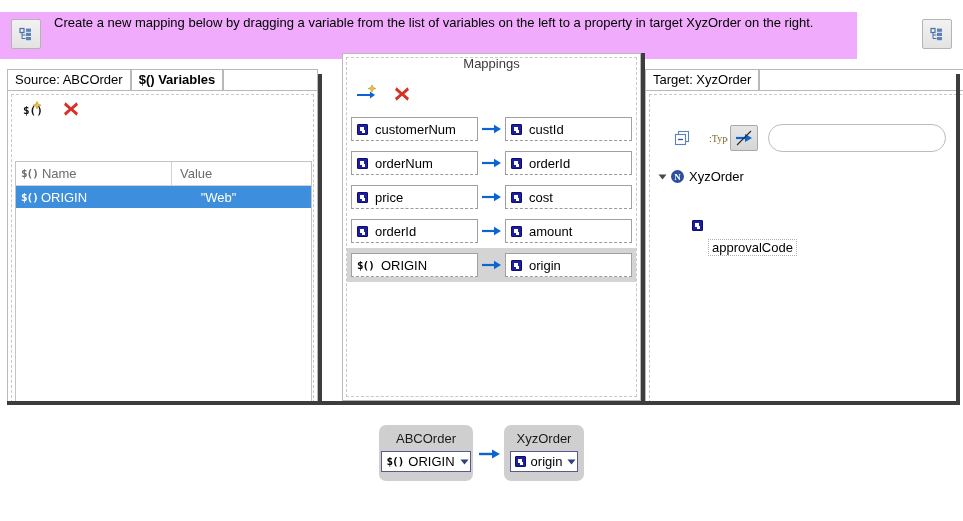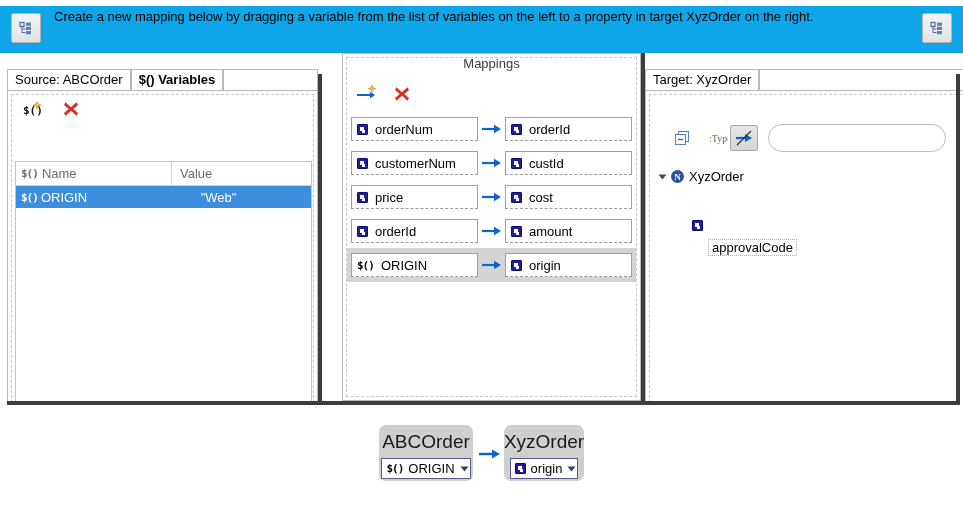--- a/index.html
+++ b/index.html
@@ -13,23 +13,23 @@
     font-family: "Liberation Sans", sans-serif;
     font-size: 12px;
     color: #000000;
     overflow: hidden;
     position: relative;
   }
 
   
   #header {
     position: absolute;
-    left: 0; top: 6px;
-    width: 963px; height: 47px;
-    background: #0ea5e9;
+    left: 0; top: 12px;
+    width: 857px; height: 47px;
+    background: #f0abfc;
   }
   .hdr-btn {
     position: absolute;
     width: 30px; height: 30px;
     background: linear-gradient(180deg,#f2f2f2 0%,#e3e3e3 100%);
     border: 1px solid #b4b4b4;
     border-radius: 2px;
     box-sizing: border-box;
     display: flex; align-items: center; justify-content: center;
   }
@@ -332,21 +332,21 @@
     position: absolute;
     background: #cfcfcf;
     border-radius: 7px;
     box-sizing: border-box;
     display: flex;
     flex-direction: column;
     align-items: center;
     padding-top: 6px;
   }
   .node-title {
-    font-size: 19px;
+    font-size: 13px;
     color: #1a1a1a;
     margin-bottom: 5px;
   }
   .node-field {
     background: #ffffff;
     border: 1px solid #5a5a8a;
     box-sizing: border-box;
     height: 21px;
     display: flex;
     align-items: center;
@@ -467,48 +467,48 @@
       <svg width="18" height="18" viewBox="0 0 18 18">
         <path d="M3.5 2.2 L9 7.2 L14.5 2.2 L16 5 L11.3 9 L16 13 L14.5 15.8 L9 10.8 L3.5 15.8 L2 13 L6.7 9 L2 5 Z" fill="#d93025"></path>
       </svg>
     </div>
 
     <div id="map-list">
 
       <div class="map-row">
         <div class="map-field src">
           <span class="ico-prop"></span>
-          <span>orderNum</span>
+          <span>customerNum</span>
         </div>
         <div class="map-arrow">
           <svg width="22" height="12" viewBox="0 0 22 12">
             <path d="M1 6 H14" stroke="#0a64d2" stroke-width="2.2" fill="none"></path>
             <path d="M13 1.8 L20 6 L13 10.2 Z" fill="#0a64d2"></path>
           </svg>
         </div>
         <div class="map-field dst">
           <span class="ico-prop"></span>
-          <span>orderId</span>
+          <span>custId</span>
         </div>
       </div>
 
       <div class="map-row">
         <div class="map-field src">
           <span class="ico-prop"></span>
-          <span>customerNum</span>
+          <span>orderNum</span>
         </div>
         <div class="map-arrow">
           <svg width="22" height="12" viewBox="0 0 22 12">
             <path d="M1 6 H14" stroke="#0a64d2" stroke-width="2.2" fill="none"></path>
             <path d="M13 1.8 L20 6 L13 10.2 Z" fill="#0a64d2"></path>
           </svg>
         </div>
         <div class="map-field dst">
           <span class="ico-prop"></span>
-          <span>custId</span>
+          <span>orderId</span>
         </div>
       </div>
 
 
 
       <div class="map-row">
         <div class="map-field src">
           <span class="ico-prop"></span>
           <span>price</span>
         </div>

